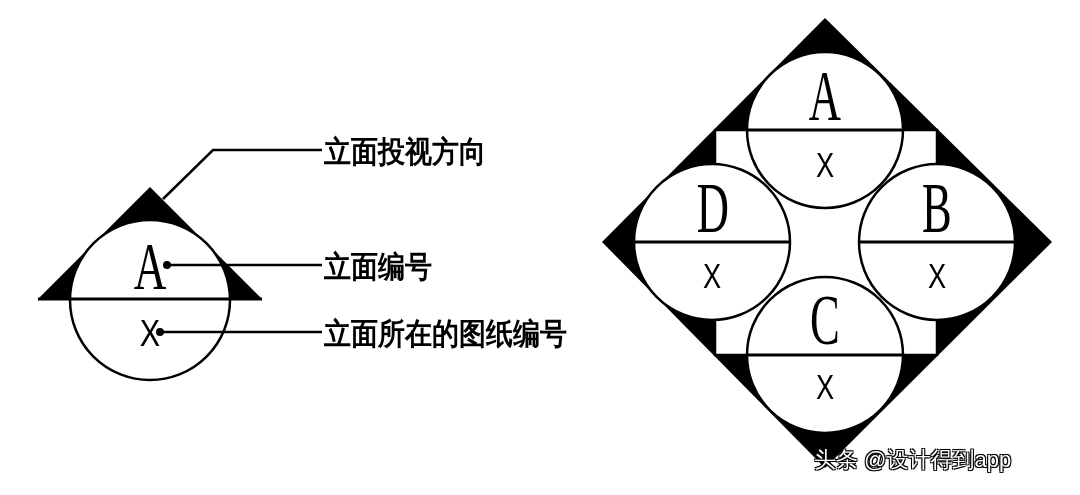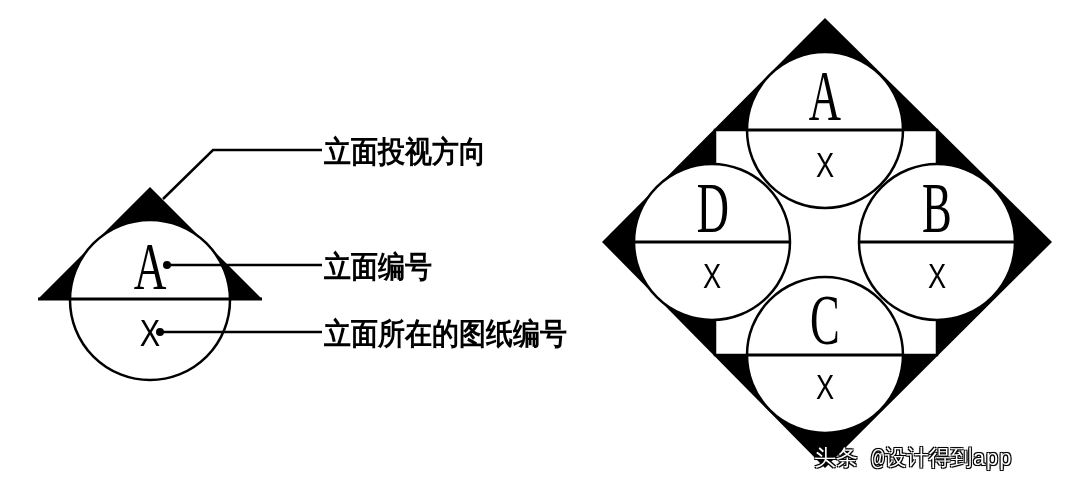--- a/index.html
+++ b/index.html
@@ -12,21 +12,21 @@
     font-size: 27px;
     color: #000;
     white-space: nowrap;
     line-height: 1;
     transform: scaleY(1.12);
     transform-origin: left center;
   }
   .watermark {
     position: absolute;
     left: 814px; top: 449px;
-    font-family: Liberation Mono, monospace;
+    font-family: Liberation Sans, sans-serif;
     font-size: 22px;
     color: #ffffff;
     letter-spacing: 0px;
     text-shadow: 1px 1px 0 #000, -1px -1px 0 #000, 1px -1px 0 #000, -1px 1px 0 #000, 0 0 2px #000;
     white-space: nowrap;
     line-height: 1;
   }
   svg text { font-family: "Liberation Serif", "DejaVu Serif", serif; }
   svg .x-mark { font-family: "Liberation Sans", "DejaVu Sans", sans-serif; }
 </style>

